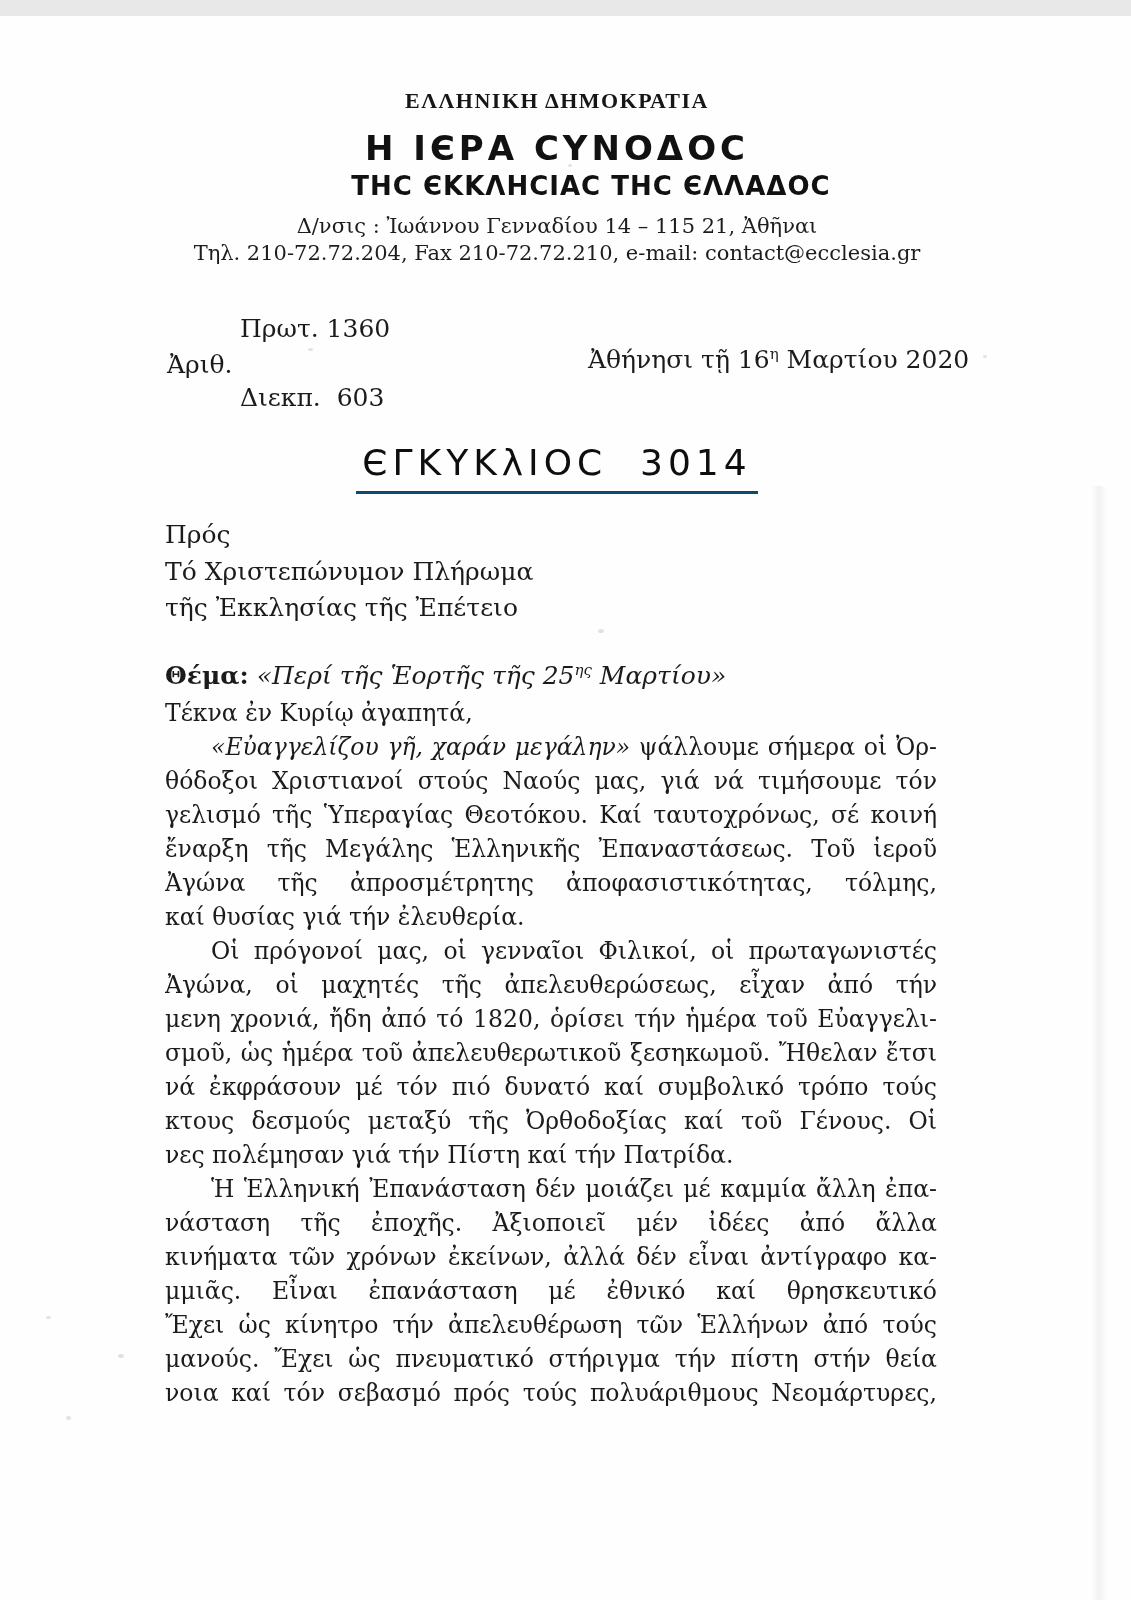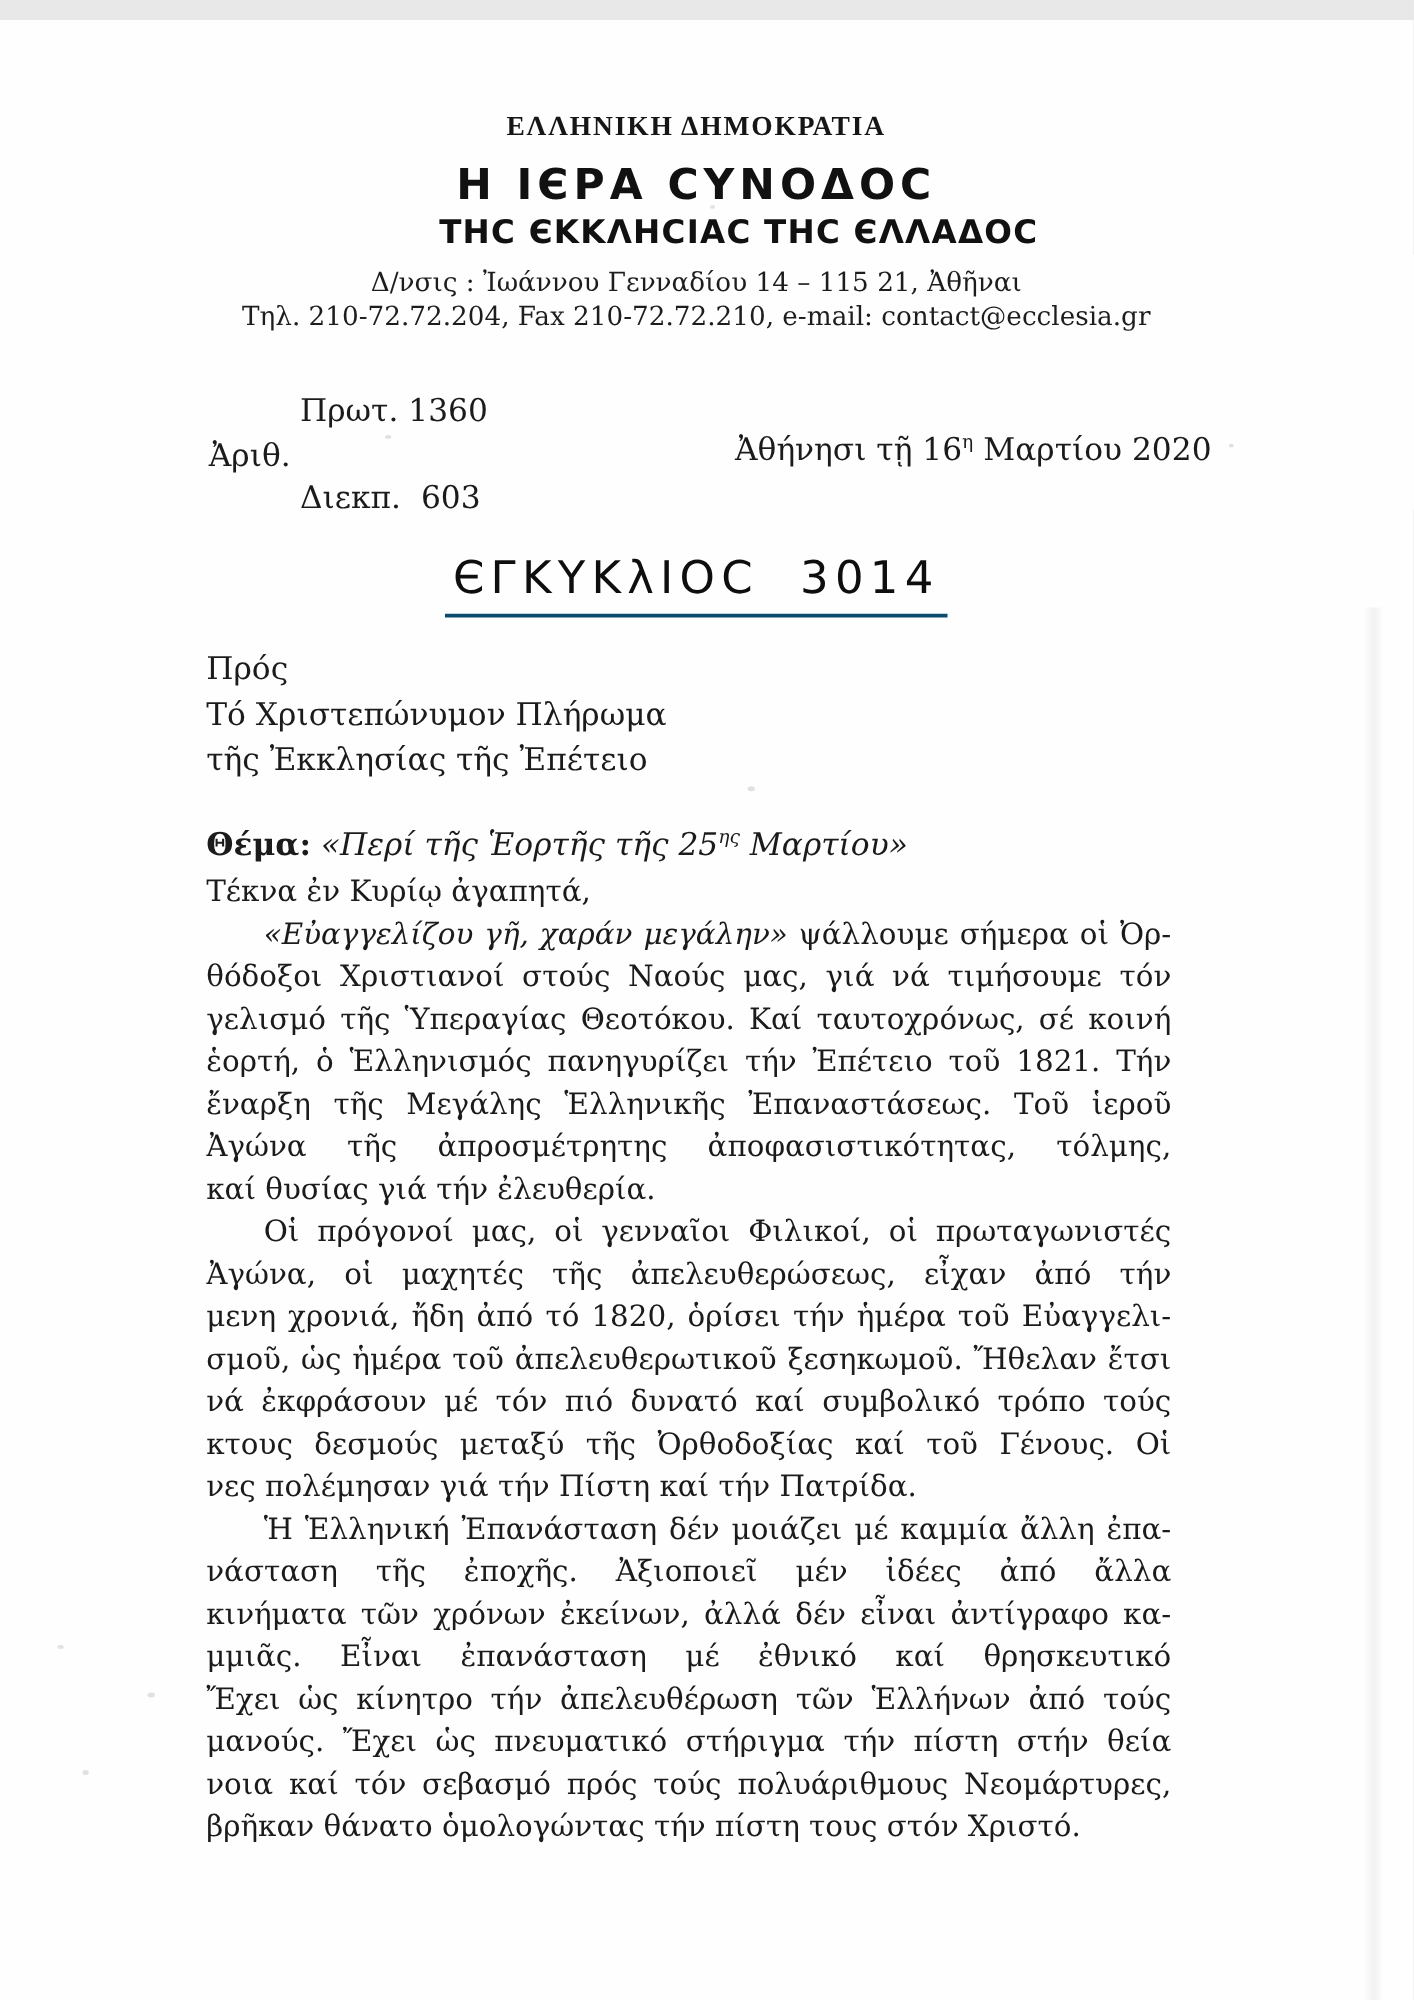--- a/index.html
+++ b/index.html
@@ -125,39 +125,37 @@
     <div>τῆς Ἐκκλησίας τῆς Ἐπέτειο</div>
   </div>
 
   <div class="abs subject"><span class="label">Θέμα:</span><span> </span><em><span>«Περί τῆς Ἑορτῆς τῆς 25</span><sup>ης</sup><span> Μαρτίου»</span></em></div>
 
   <div class="abs body-text">
       <div class="bline end">Τέκνα ἐν Κυρίῳ ἀγαπητά,</div>
       <div class="bline indent"><em>«Εὐαγγελίζου γῆ, χαράν μεγάλην»</em> ψάλλουμε σήμερα οἱ Ὀρ-</div>
       <div class="bline">θόδοξοι Χριστιανοί στούς Ναούς μας, γιά νά τιμήσουμε τόν Εὐαγ-</div>
       <div class="bline">γελισμό τῆς Ὑπεραγίας Θεοτόκου. Καί ταυτοχρόνως, σέ κοινή</div>
-      <div class="bline">ἑορτή, ὁ Ἑλληνισμός πανηγυρίζει τήν Ἐπέτειο τοῦ 1821. Τήν</div>
       <div class="bline">ἔναρξη τῆς Μεγάλης Ἑλληνικῆς Ἐπαναστάσεως. Τοῦ ἱεροῦ</div>
       <div class="bline">Ἀγώνα τῆς ἀπροσμέτρητης ἀποφασιστικότητας, τόλμης, θάρρους</div>
       <div class="bline end">καί θυσίας γιά τήν ἐλευθερία.</div>
       <div class="bline indent">Οἱ πρόγονοί μας, οἱ γενναῖοι Φιλικοί, οἱ πρωταγωνιστές τοῦ</div>
       <div class="bline">Ἀγώνα, οἱ μαχητές τῆς ἀπελευθερώσεως, εἶχαν ἀπό τήν προηγού-</div>
       <div class="bline">μενη χρονιά, ἤδη ἀπό τό 1820, ὁρίσει τήν ἡμέρα τοῦ Εὐαγγελι-</div>
       <div class="bline">σμοῦ, ὡς ἡμέρα τοῦ ἀπελευθερωτικοῦ ξεσηκωμοῦ. Ἤθελαν ἔτσι</div>
       <div class="bline">νά ἐκφράσουν μέ τόν πιό δυνατό καί συμβολικό τρόπο τούς ἄρρη-</div>
       <div class="bline">κτους δεσμούς μεταξύ τῆς Ὀρθοδοξίας καί τοῦ Γένους. Οἱ Ἕλλη-</div>
       <div class="bline end">νες πολέμησαν γιά τήν Πίστη καί τήν Πατρίδα.</div>
       <div class="bline indent">Ἡ Ἑλληνική Ἐπανάσταση δέν μοιάζει μέ καμμία ἄλλη ἐπα-</div>
       <div class="bline">νάσταση τῆς ἐποχῆς. Ἀξιοποιεῖ μέν ἰδέες ἀπό ἄλλα ἐπαναστατικά</div>
       <div class="bline">κινήματα τῶν χρόνων ἐκείνων, ἀλλά δέν εἶναι ἀντίγραφο κα-</div>
       <div class="bline">μμιᾶς. Εἶναι ἐπανάσταση μέ ἐθνικό καί θρησκευτικό χαρακτήρα.</div>
       <div class="bline">Ἔχει ὡς κίνητρο τήν ἀπελευθέρωση τῶν Ἑλλήνων ἀπό τούς Ὀθω-</div>
       <div class="bline">μανούς. Ἔχει ὡς πνευματικό στήριγμα τήν πίστη στήν θεία Πρό-</div>
       <div class="bline">νοια καί τόν σεβασμό πρός τούς πολυάριθμους Νεομάρτυρες, πού</div>
-      <div class="bline end">βρῆκαν θάνατο ὁμολογώντας τήν πίστη τους στόν Χριστό.</div>
     </div>
 
   <div class="abs scan-shadow"></div>
   <div class="abs speck s1"></div>
   <div class="abs speck s2"></div>
   <div class="abs speck s3"></div>
   <div class="abs speck s4"></div>
   <div class="abs speck s5"></div>
   <div class="abs speck s6"></div>
   <div class="abs speck s7"></div>

